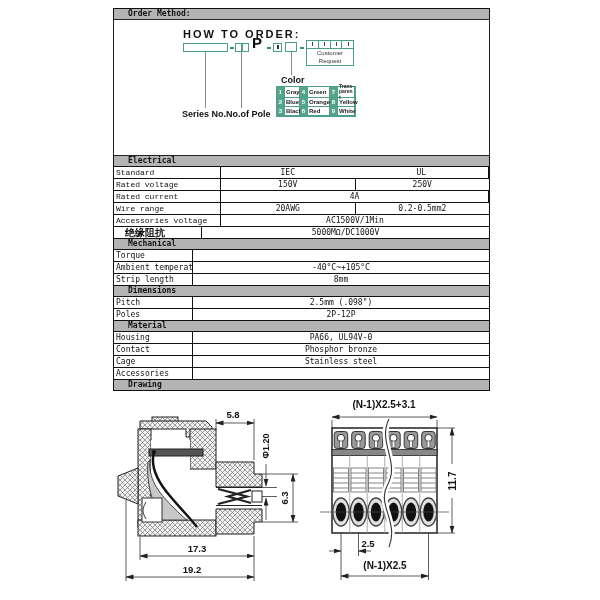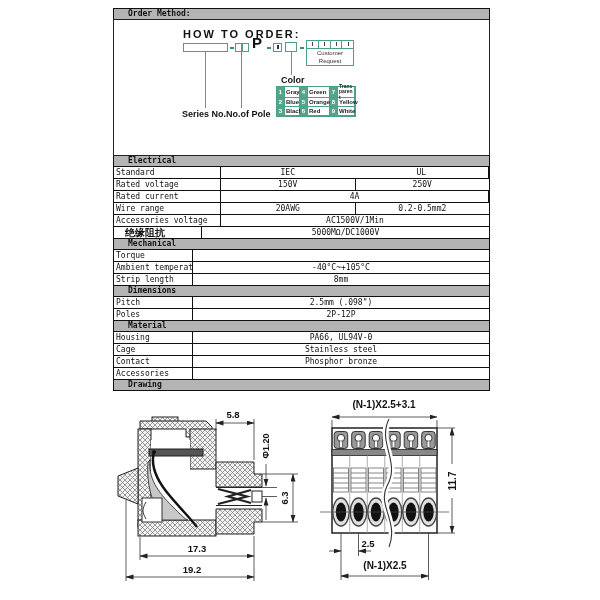--- a/index.html
+++ b/index.html
@@ -31,21 +31,21 @@
       border:1px solid #4d9e8c;font-family:"Liberation Sans",sans-serif;}
   .colortable div{border-right:1px solid #4d9e8c;border-bottom:1px solid #4d9e8c;
       display:flex;align-items:center;font-size:6px;font-weight:bold;line-height:1.05;}
   .colortable .num{background:#55a58b;color:#fff;justify-content:center;}
   .colortable .nm{color:#222;padding-left:1px;}
   .colortable .sm{font-size:5px;word-break:break-all;}
   .blabel{position:absolute;top:89px;font-family:"Liberation Sans",sans-serif;font-weight:bold;font-size:9px;}
   .row{box-sizing:border-box;display:flex;height:13px;border:1px solid #111;background:#fff;}
   .row .lbl{box-sizing:border-box;width:79px;border-right:1px solid #111;font-size:8px;
             line-height:11px;padding-left:2px;overflow:hidden;white-space:nowrap;}
-  .row .lblw{width:107px;}
+  .row .lblw{width:107px;font-family:Liberation Mono, monospace;}
   .row .cn{font-size:10px;font-weight:bold;line-height:11px;margin-left:9px;}
   .row .val{box-sizing:border-box;flex:1;text-align:center;font-size:8px;line-height:11px;overflow:hidden;}
   .row .v1{border-right:1px solid #111;}
   .drawings{position:absolute;left:0;top:0;}
   svg{position:absolute;overflow:visible;}
   svg text{font-family:"Liberation Sans",sans-serif;font-weight:bold;fill:#111;}
 </style>
 </head>
 <body>
 
@@ -158,26 +158,26 @@
       <div class="lbl">Poles</div>
       <div class="val">2P-12P</div>
     </div>
 
     <div class="sec-bar"><span>Material</span></div>
     <div class="row">
       <div class="lbl">Housing</div>
       <div class="val">PA66, UL94V-0</div>
     </div>
     <div class="row">
+      <div class="lbl">Contact</div>
+      <div class="val">Phosphor bronze</div>
+    </div>
+    <div class="row">
       <div class="lbl">Cage</div>
       <div class="val">Stainless steel</div>
-    </div>
-    <div class="row">
-      <div class="lbl">Contact</div>
-      <div class="val">Phosphor bronze</div>
     </div>
     <div class="row">
       <div class="lbl">Accessories</div>
       <div class="val"></div>
     </div>
 
     <div class="sec-bar"><span>Drawing</span></div>
   </div>
 
   <div class="drawings">

